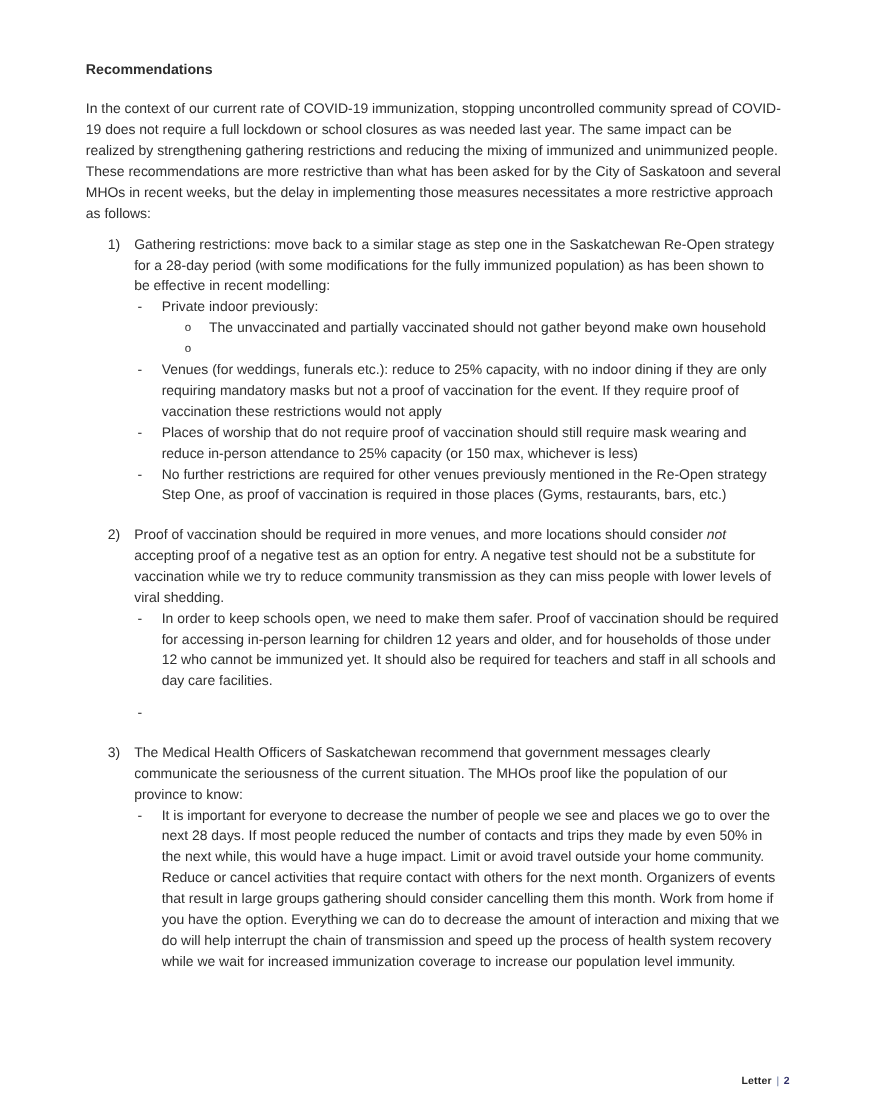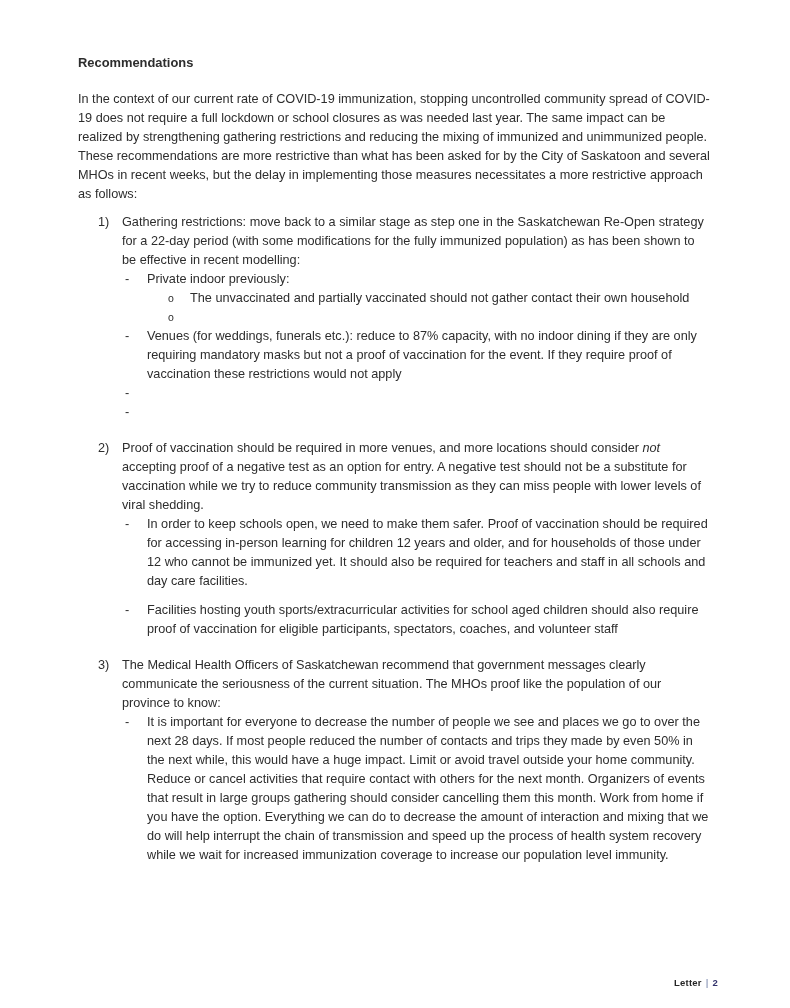--- a/index.html
+++ b/index.html
@@ -72,76 +72,79 @@
 <div class="page">
   <div class="content">
 
     <h1 class="heading">Recommendations</h1>
 
     <p class="para">In the context of our current rate of COVID-19 immunization, stopping uncontrolled community spread of COVID-19 does not require a full lockdown or school closures as was needed last year. The same impact can be realized by strengthening gathering restrictions and reducing the mixing of immunized and unimmunized people. These recommendations are more restrictive than what has been asked for by the City of Saskatoon and several MHOs in recent weeks, but the delay in implementing those measures necessitates a more restrictive approach as follows:</p>
 
     <div class="row lvl1 gap-first">
       <span class="marker m-num">1)</span>
       <div class="body">
-        <p class="para">Gathering restrictions: move back to a similar stage as step one in the Saskatchewan Re-Open strategy for a 22-day period (with some modifications for the fully immunized population) as has been shown to be effective in recent modelling:</p>
+        <p class="para">Gathering restrictions: move back to a similar stage as step one in the Saskatchewan Re-Open strategy for a 28-day period (with some modifications for the fully immunized population) as has been shown to be effective in recent modelling:</p>
       </div>
     </div>
 
     <div class="row lvl2">
       <span class="marker m-dash">-</span>
       <div class="body">
         <p class="para">Private indoor previously:</p>
       </div>
     </div>
 
     <div class="row lvl3">
       <span class="marker m-circle">o</span>
       <div class="body">
-        <p class="para">The unvaccinated and partially vaccinated should not gather contact their own household</p>
+        <p class="para">The unvaccinated and partially vaccinated should not gather beyond make own household</p>
       </div>
     </div>
 
     <div class="row lvl3">
       <span class="marker m-circle">o</span>
     </div>
 
     <div class="row lvl2">
       <span class="marker m-dash">-</span>
       <div class="body">
-        <p class="para">Venues (for weddings, funerals etc.): reduce to 87% capacity, with no indoor dining if they are only requiring mandatory masks but not a proof of vaccination for the event. If they require proof of vaccination these restrictions would not apply</p>
+        <p class="para">Venues (for weddings, funerals etc.): reduce to 25% capacity, with no indoor dining if they are only requiring mandatory masks but not a proof of vaccination for the event. If they require proof of vaccination these restrictions would not apply</p>
       </div>
     </div>
 
     <div class="row lvl2">
       <span class="marker m-dash">-</span>
+      <div class="body">
+        <p class="para">Places of worship that do not require proof of vaccination should still require mask wearing and reduce in-person attendance to 25% capacity (or 150 max, whichever is less)</p>
+      </div>
     </div>
 
     <div class="row lvl2">
       <span class="marker m-dash">-</span>
+      <div class="body">
+        <p class="para">No further restrictions are required for other venues previously mentioned in the Re-Open strategy Step One, as proof of vaccination is required in those places (Gyms, restaurants, bars, etc.)</p>
+      </div>
     </div>
 
     <div class="row lvl1 gap-item">
       <span class="marker m-num">2)</span>
       <div class="body">
         <p class="para"><span>Proof of vaccination should be required in more venues, and more locations should consider </span><em>not</em><span> accepting proof of a negative test as an option for entry. A negative test should not be a substitute for vaccination while we try to reduce community transmission as they can miss people with lower levels of viral shedding.</span></p>
       </div>
     </div>
 
     <div class="row lvl2">
       <span class="marker m-dash">-</span>
       <div class="body">
         <p class="para">In order to keep schools open, we need to make them safer. Proof of vaccination should be required for accessing in-person learning for children 12 years and older, and for households of those under 12 who cannot be immunized yet. It should also be required for teachers and staff in all schools and day care facilities.</p>
       </div>
     </div>
 
     <div class="row lvl2 gap-sub">
       <span class="marker m-dash">-</span>
-      <div class="body">
-        <p class="para">Facilities hosting youth sports/extracurricular activities for school aged children should also require proof of vaccination for eligible participants, spectators, coaches, and volunteer staff</p>
-      </div>
     </div>
 
     <div class="row lvl1 gap-item">
       <span class="marker m-num">3)</span>
       <div class="body">
         <p class="para">The Medical Health Officers of Saskatchewan recommend that government messages clearly communicate the seriousness of the current situation. The MHOs proof like the population of our province to know:</p>
       </div>
     </div>
 
     <div class="row lvl2">

